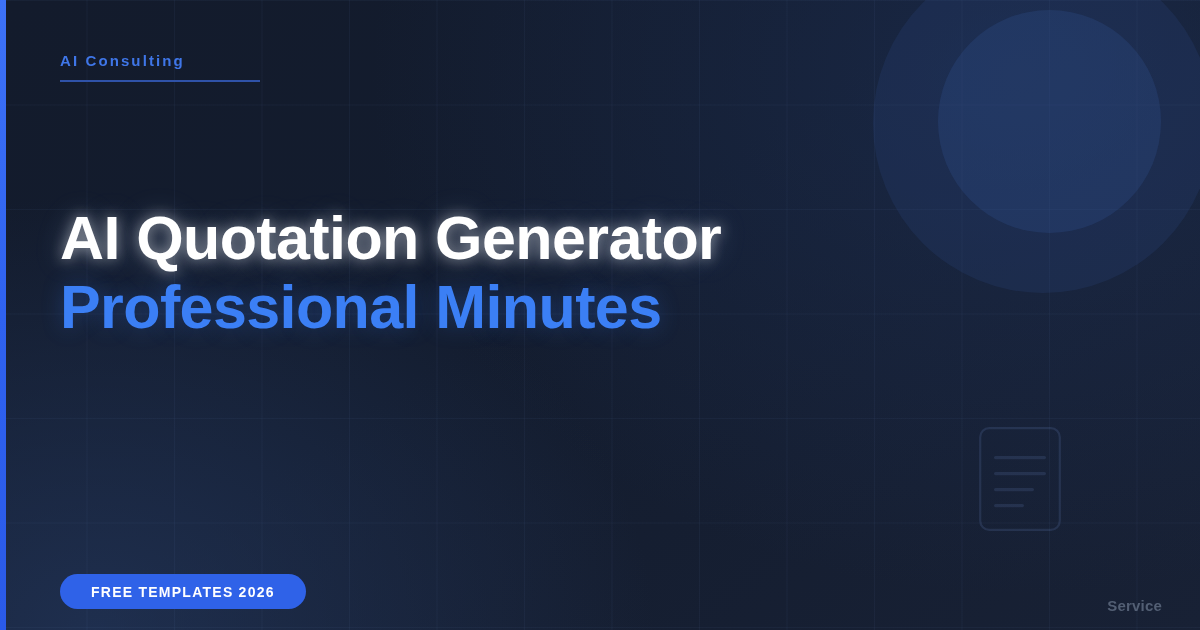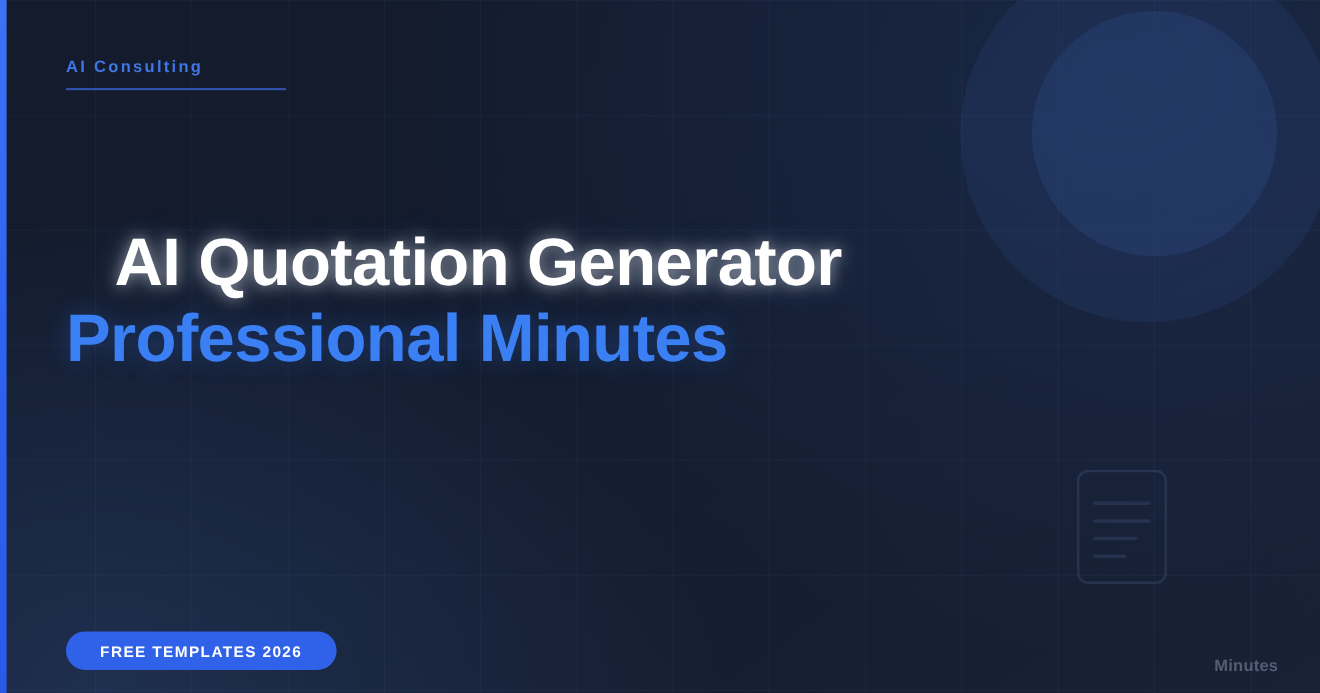--- a/index.html
+++ b/index.html
@@ -96,21 +96,20 @@
   .headline-line1 {
     font-size:61px;
     font-weight:bold;
     line-height:69px;
     color:#ffffff;
     letter-spacing:-0.6px;
     white-space:nowrap;
     text-shadow:
       0 0 14px rgba(255,255,255,0.50),
       0 0 30px rgba(190,215,255,0.28);
-    margin-left: 44px;
   }
   .headline-line2 {
     font-size:61px;
     font-weight:bold;
     line-height:69px;
     color:#3b7ff5;
     letter-spacing:-0.6px;
     white-space:nowrap;
     text-shadow:0 0 22px rgba(59,127,245,0.30);
   }
@@ -194,15 +193,15 @@
   <div class="pill">FREE TEMPLATES 2026</div>
 
   <svg class="doc-icon" viewBox="0 0 82 104">
     <rect x="1.2" y="1.2" width="79.6" height="101.6" rx="9" ry="9" fill="none" stroke="rgba(110,145,205,0.17)" stroke-width="2.2"></rect>
     <rect x="15" y="29" width="52" height="3.2" rx="1.6" fill="rgba(110,145,205,0.16)"></rect>
     <rect x="15" y="45" width="52" height="3.2" rx="1.6" fill="rgba(110,145,205,0.16)"></rect>
     <rect x="15" y="61" width="40" height="3.2" rx="1.6" fill="rgba(110,145,205,0.16)"></rect>
     <rect x="15" y="77" width="30" height="3.2" rx="1.6" fill="rgba(110,145,205,0.16)"></rect>
   </svg>
 
-  <div class="watermark">Minutes</div>
+  <div class="watermark">Service</div>
 
 </div>
 
 </body></html>

